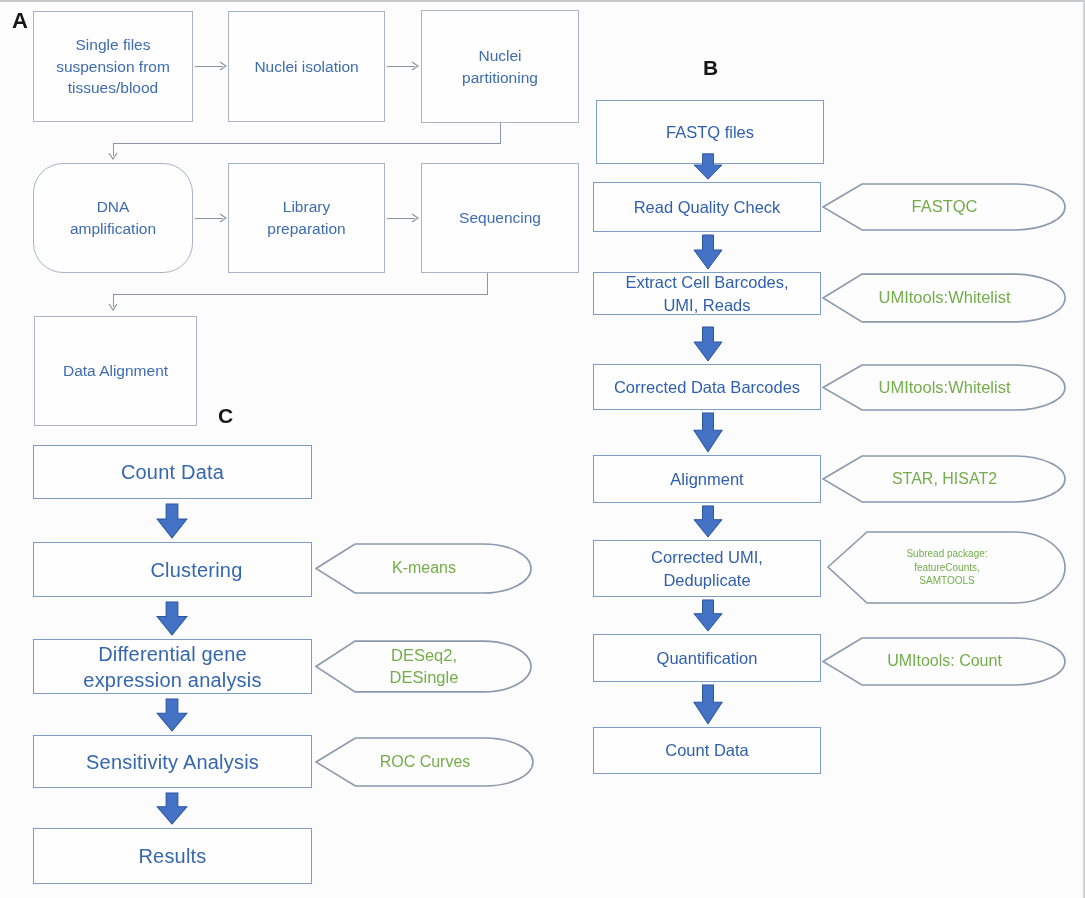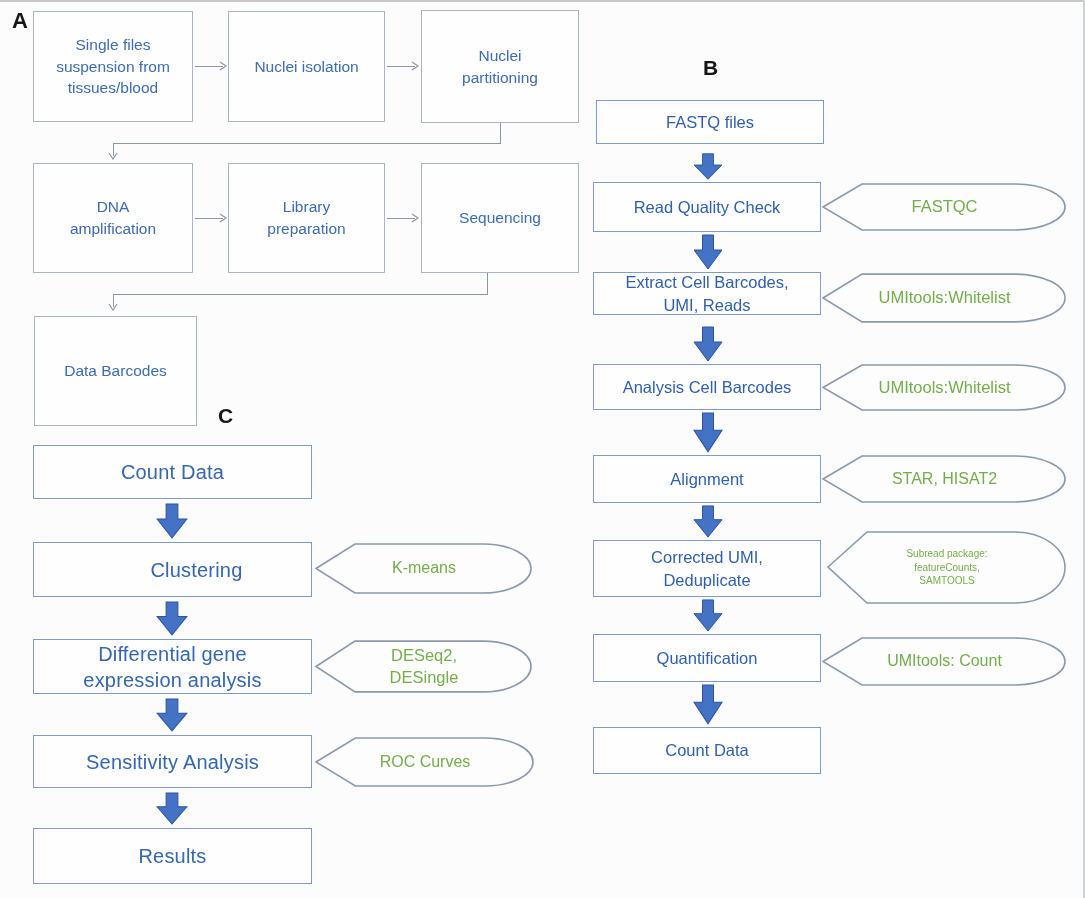--- a/index.html
+++ b/index.html
@@ -59,33 +59,33 @@
 suspension from
 tissues/blood</span>
   </div>
   <div class="abox" style="left:228px;top:11px;width:157px;height:111px;">
     <span class="atext">Nuclei isolation</span>
   </div>
   <div class="abox" style="left:421px;top:10px;width:158px;height:113px;">
     <span class="atext">Nuclei
 partitioning</span>
   </div>
-  <div class="abox" style="left:33px;top:163px;width:160px;height:110px;">
+  <div class="abox" style="left:33px;top:163px;width:160px;height:110px;border-radius:30px;">
     <span class="atext">DNA
 amplification</span>
   </div>
   <div class="abox" style="left:228px;top:163px;width:157px;height:110px;">
     <span class="atext">Library
 preparation</span>
   </div>
   <div class="abox" style="left:421px;top:163px;width:158px;height:110px;">
     <span class="atext">Sequencing</span>
   </div>
   <div class="abox" style="left:34px;top:316px;width:163px;height:110px;">
-    <span class="atext">Data Barcodes</span>
+    <span class="atext">Data Alignment</span>
   </div>
 
   <div class="hline" style="left:195px;top:66px;width:28px;"></div>
   <div class="chev" style="left:219px;top:61px;width:8px;height:10px;">
     <svg viewBox="0 0 8 10">
         <path d="M1,1 L7,5 L1,9"></path>
       </svg>
   </div>
   <div class="hline" style="left:387px;top:66px;width:28px;"></div>
   <div class="chev" style="left:411px;top:61px;width:8px;height:10px;">
@@ -120,21 +120,21 @@
   <div class="hline" style="left:113px;top:294px;width:375px;"></div>
   <div class="vline" style="left:113px;top:294px;height:13px;"></div>
   <div class="chev" style="left:108px;top:303px;width:10px;height:8px;">
     <svg viewBox="0 0 10 8">
         <path d="M1,1 L5,7 L9,1"></path>
       </svg>
   </div>
 
   <div class="panel-label" style="left:703px;top:56px;">B</div>
 
-  <div class="bbox" style="left:596px;top:100px;width:228px;height:44px;">
+  <div class="bbox" style="left:596px;top:100px;width:228px;height:64px;">
     <span class="btext">FASTQ files</span>
   </div>
   <div class="arr" style="left:692px;top:153px;width:32px;height:27px;">
     <svg viewBox="0 0 32 36" preserveAspectRatio="none">
         <path d="M10.5,1 H21.5 V16 H30 L16,35 L2,16 H10.5 Z"></path>
       </svg>
   </div>
 
   <div class="bbox" style="left:593px;top:182px;width:228px;height:50px;justify-content:center;">
     <span class="btext">Read Quality Check</span>
@@ -161,21 +161,21 @@
       </svg>
     <span class="tag-text">UMItools:Whitelist</span>
   </div>
   <div class="arr" style="left:692px;top:326px;width:32px;height:36px;">
     <svg viewBox="0 0 32 36" preserveAspectRatio="none">
         <path d="M10.5,1 H21.5 V16 H30 L16,35 L2,16 H10.5 Z"></path>
       </svg>
   </div>
 
   <div class="bbox" style="left:593px;top:364px;width:228px;height:46px;">
-    <span class="btext">Analysis Cell Barcodes</span>
+    <span class="btext">Corrected Data Barcodes</span>
   </div>
   <div class="tag" style="left:822px;top:363px;width:245px;height:49px;">
     <svg viewBox="0 0 245 50" preserveAspectRatio="none">
         <path d="M1,25 L40,2 H192 A51,23 0 0 1 192,48 H40 Z"></path>
       </svg>
     <span class="tag-text">UMItools:Whitelist</span>
   </div>
   <div class="arr" style="left:692px;top:412px;width:32px;height:41px;">
     <svg viewBox="0 0 32 36" preserveAspectRatio="none">
         <path d="M10.5,1 H21.5 V16 H30 L16,35 L2,16 H10.5 Z"></path>

